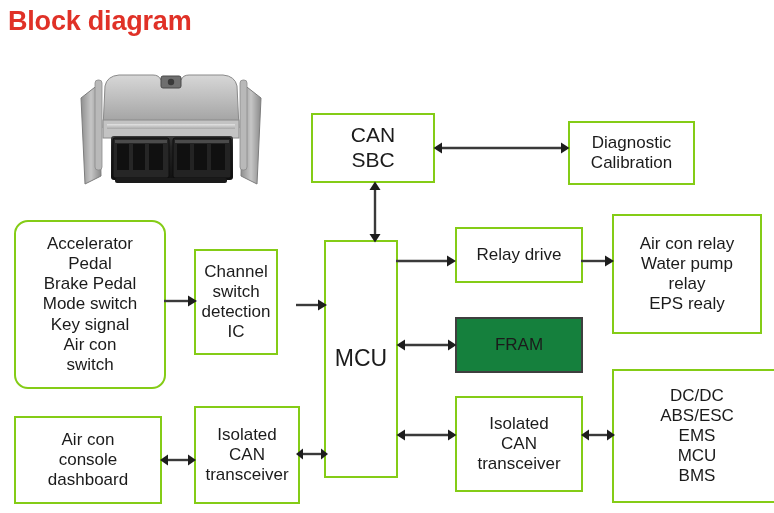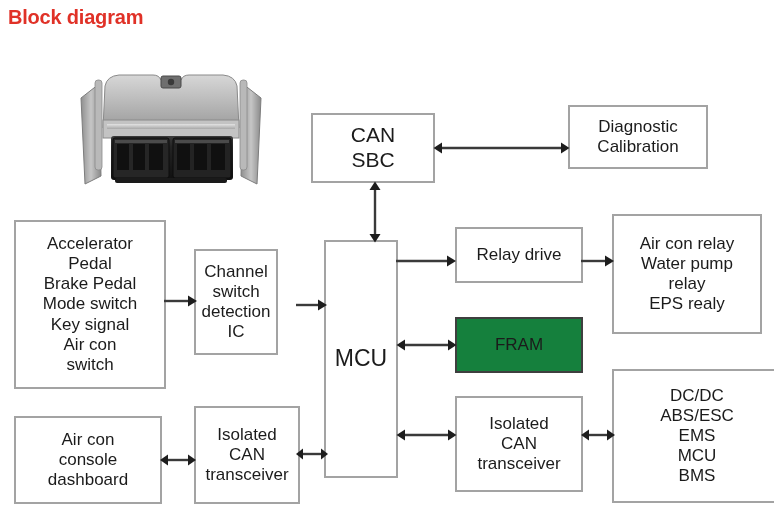--- a/index.html
+++ b/index.html
@@ -16,41 +16,41 @@
     height: 513px;
     background: #ffffff;
     overflow: hidden;
   }
 
   
   #page-title {
     position: absolute;
     left: 8px;
     top: 6px;
-    font-size: 20px;
+    font-size: 27px;
     font-weight: bold;
     color: #e03127;
     letter-spacing: -0.2px;
     white-space: nowrap;
   }
 
   
   #ecu-photo {
     position: absolute;
     left: 75px;
     top: 58px;
     width: 192px;
     height: 132px;
   }
 
   
   .block {
     position: absolute;
     box-sizing: border-box;
-    border: 2px solid #a3a3a3;
+    border: 2px solid #84cc16;
     background: #ffffff;
     display: flex;
     align-items: center;
     justify-content: center;
     text-align: center;
     color: #1b1b1b;
     font-size: 17px;
     line-height: 1.18;
     font-family: "Liberation Sans", sans-serif;
     white-space: pre-line;
@@ -124,37 +124,37 @@
         <rect x="119" y="86" width="13" height="26"></rect>
         <rect x="136" y="86" width="14" height="26"></rect>
       </g>
       <rect x="40" y="82" width="52" height="3" fill="#4b4b4b"></rect>
       <rect x="100" y="82" width="54" height="3" fill="#4b4b4b"></rect>
 
       <rect x="40" y="120" width="112" height="5" rx="2" fill="#1a1a1a"></rect>
     </svg>
   </div>
 
-  <div class="block" style="left:14px; top:220px; width:152px; height:169px;">Accelerator
+  <div class="block" style="left:14px; top:220px; width:152px; height:169px;border-radius:14px;">Accelerator
 Pedal
 Brake Pedal
 Mode switch
 Key signal
 Air con
 switch</div>
 
   <div class="block" style="left:194px; top:249px; width:84px; height:106px;">Channel
 switch
 detection
 IC</div>
 
   <div class="block big-label" style="left:311px; top:113px; width:124px; height:70px;">CAN
 SBC</div>
 
-  <div class="block" style="left:568px; top:105px; width:140px; height:64px;">Diagnostic
+  <div class="block" style="left:568px; top:121px; width:127px; height:64px;">Diagnostic
 Calibration</div>
 
   <div class="block" style="left:324px; top:240px; width:74px; height:238px; font-size:23px;">MCU</div>
 
   <div class="block" style="left:455px; top:227px; width:128px; height:56px;">Relay drive</div>
 
   <div class="block accent" style="left:455px; top:317px; width:128px; height:56px;">FRAM</div>
 
   <div class="block" style="left:612px; top:214px; width:150px; height:120px;">Air con relay
 Water pump

